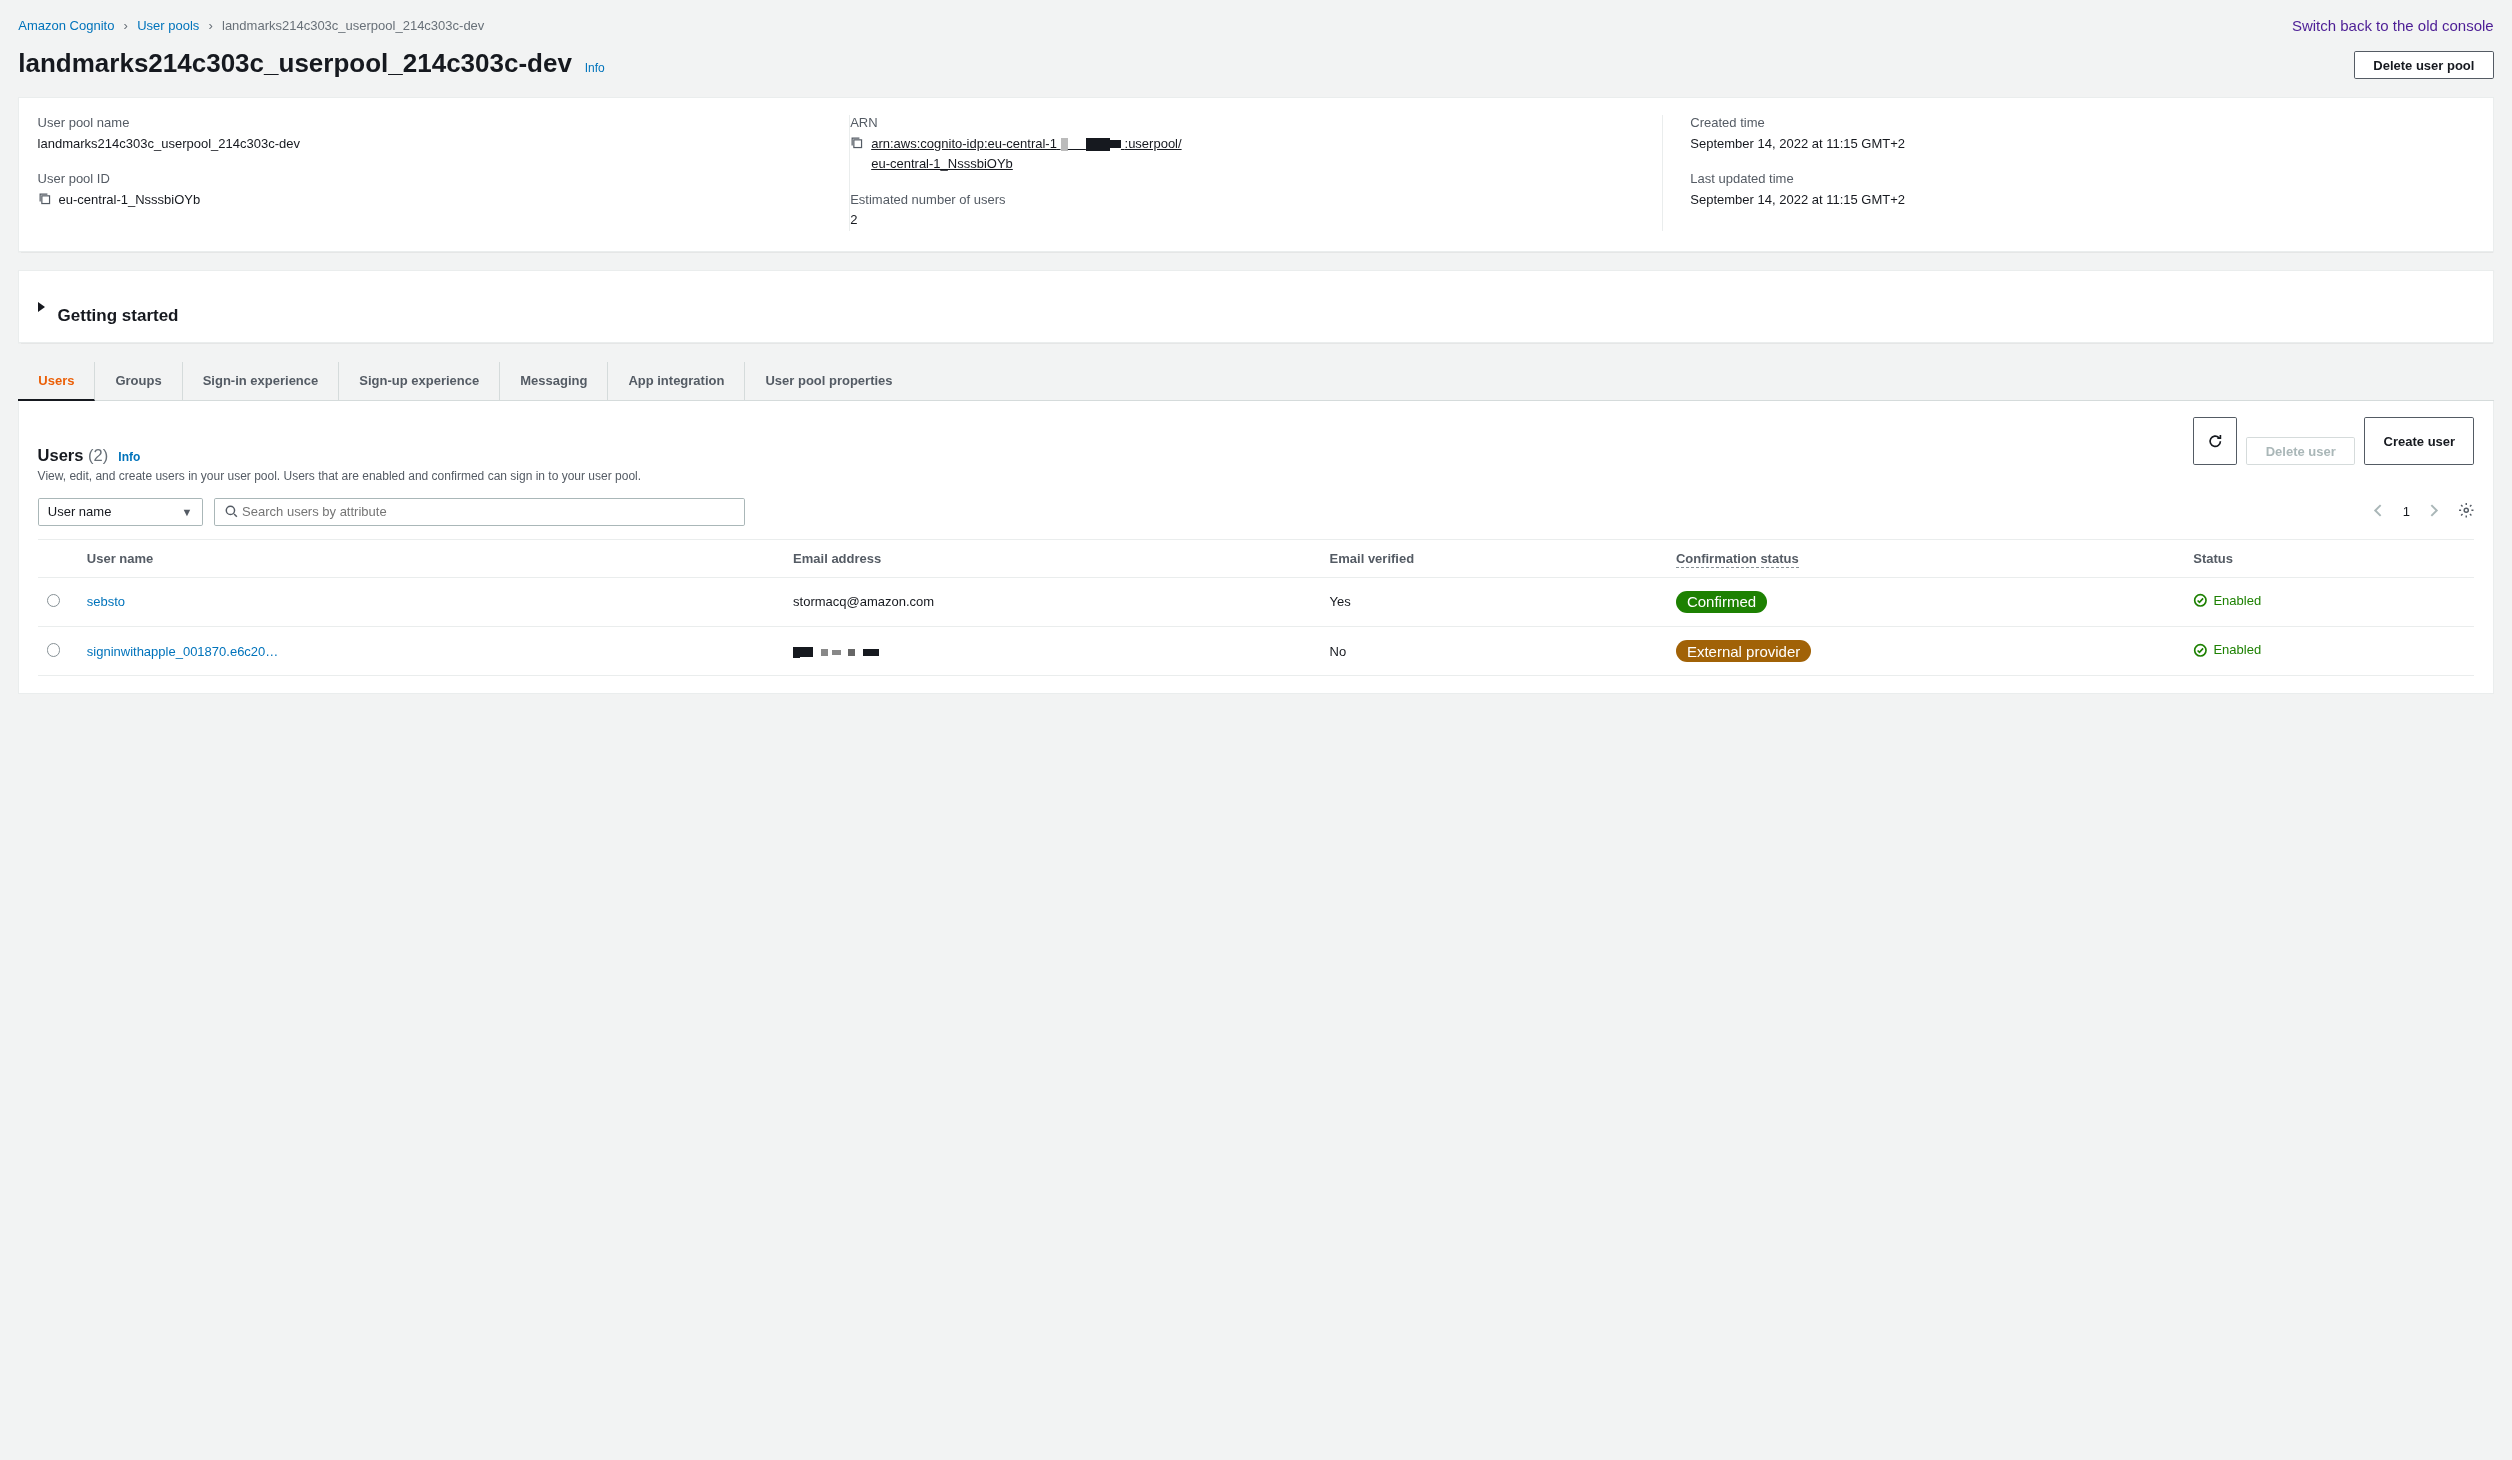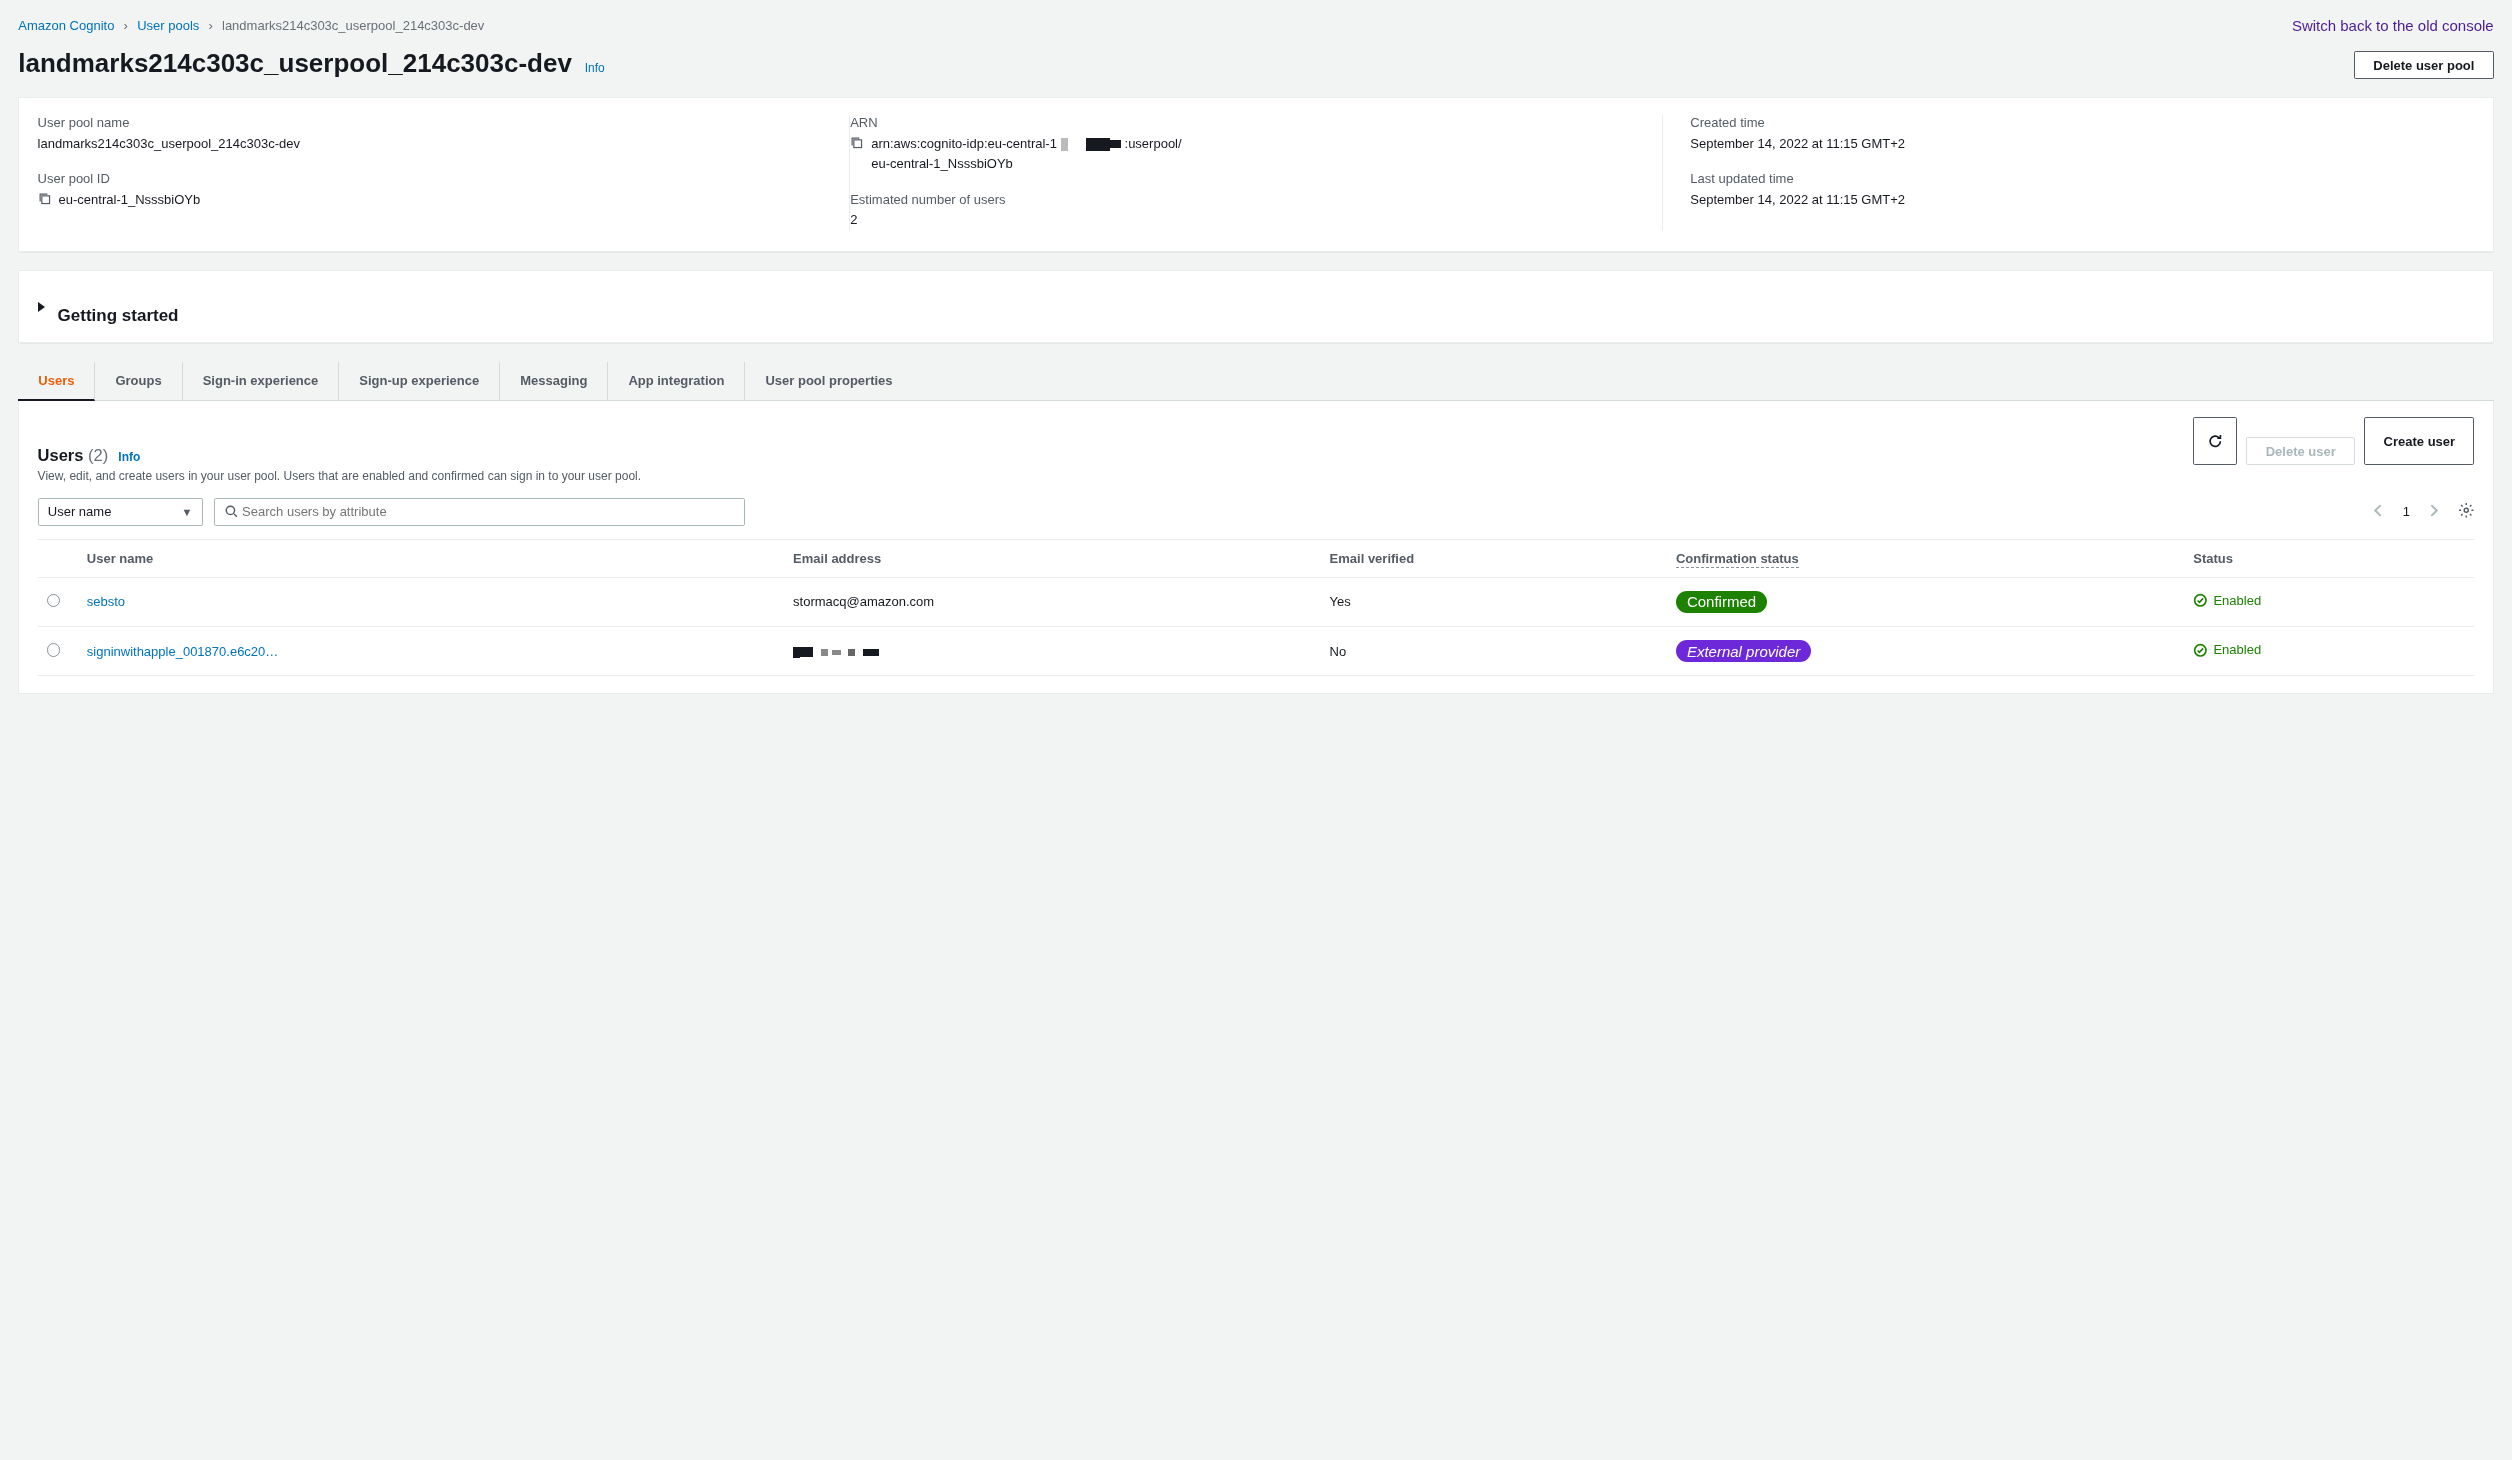--- a/index.html
+++ b/index.html
@@ -47,21 +47,21 @@
   .ov-grid { display: flex; }
   .ov-col { flex: 1; padding-right: 27.5px; }
   .ov-col.mid { border-right: 0.9px solid #eaeded; padding-left: 0; }
   .ov-col:first-child { border-right: 0.9px solid #eaeded; }
   .ov-col:last-child { padding-left: 27.5px; padding-right: 0; }
   .ov-field { margin-bottom: 16.5px; }
   .ov-field:last-child { margin-bottom: 0; }
   .ov-field .label { color: #545b64; font-size: 13px; margin-bottom: 3.7px; }
   .ov-field .value { color: #16191f; font-size: 13px; line-height: 1.6; display: flex; align-items: flex-start; gap: 7.3px; flex-wrap: wrap; }
   .copy-icon { display: inline-flex; width: 13.7px; height: 13.7px; cursor: pointer; margin-top: 2.7px; flex-shrink: 0; }
-  .arn-text { display: inline; }
+  .arn-text { display: inline; text-decoration: underline; }
   .redact { display: inline-block; height: 13px; background: #16191f; vertical-align: middle; }
   .redact.gray { background: #bbb; }
 
   
   .gs-panel { padding: 16.5px 18.3px; display: flex; align-items: center; gap: 13px; }
   .gs-panel .caret { width: 0; height: 0; border-top: 5.5px solid transparent; border-bottom: 5.5px solid transparent; border-left: 7.3px solid #16191f; }
   .gs-panel h2 { font-size: 17px; font-weight: 700; margin-top: 18px; }
 
   
   .tabs { display: flex; border-bottom: 0.9px solid #d5dbdb; margin-bottom: 0; }
@@ -109,21 +109,21 @@
     text-align: left; font-weight: 700; color: #545b64; font-size: 13px;
     padding: 11px 9.2px; border-top: 0.9px solid #eaeded; border-bottom: 0.9px solid #eaeded;
   }
   table.users td {
     padding: 13px 9.2px; border-bottom: 0.9px solid #eaeded; font-size: 13px; vertical-align: middle;
   }
   .th-underline { border-bottom: 0.9px dashed #879196; padding-bottom: 0.9px; }
   .radio { width: 13.7px; height: 13.7px; border: 0.9px solid #879196; border-radius: 50%; display: inline-block; cursor: pointer; }
   .pill { display: inline-block; padding: 2.7px 11px; border-radius: 11px; font-size: 15px; color: #fff; }
   .pill.green { background: #1d8102; }
-  .pill.gray { background: #6d28d9; font-style: italic; }
+  .pill.gray { background: #a16207; }
   .status-enabled { color: #1d8102; display: inline-flex; align-items: center; gap: 5.5px; }
   .check-circle { width: 14.7px; height: 14.7px; }
   .email-redacted span { display: inline-block; background: #16191f; height: 10px; vertical-align: middle; }
 </style>
 </head>
 <body>
 
 <div class="bc-row">
   <nav class="breadcrumb">
     <a>Amazon Cognito</a>

